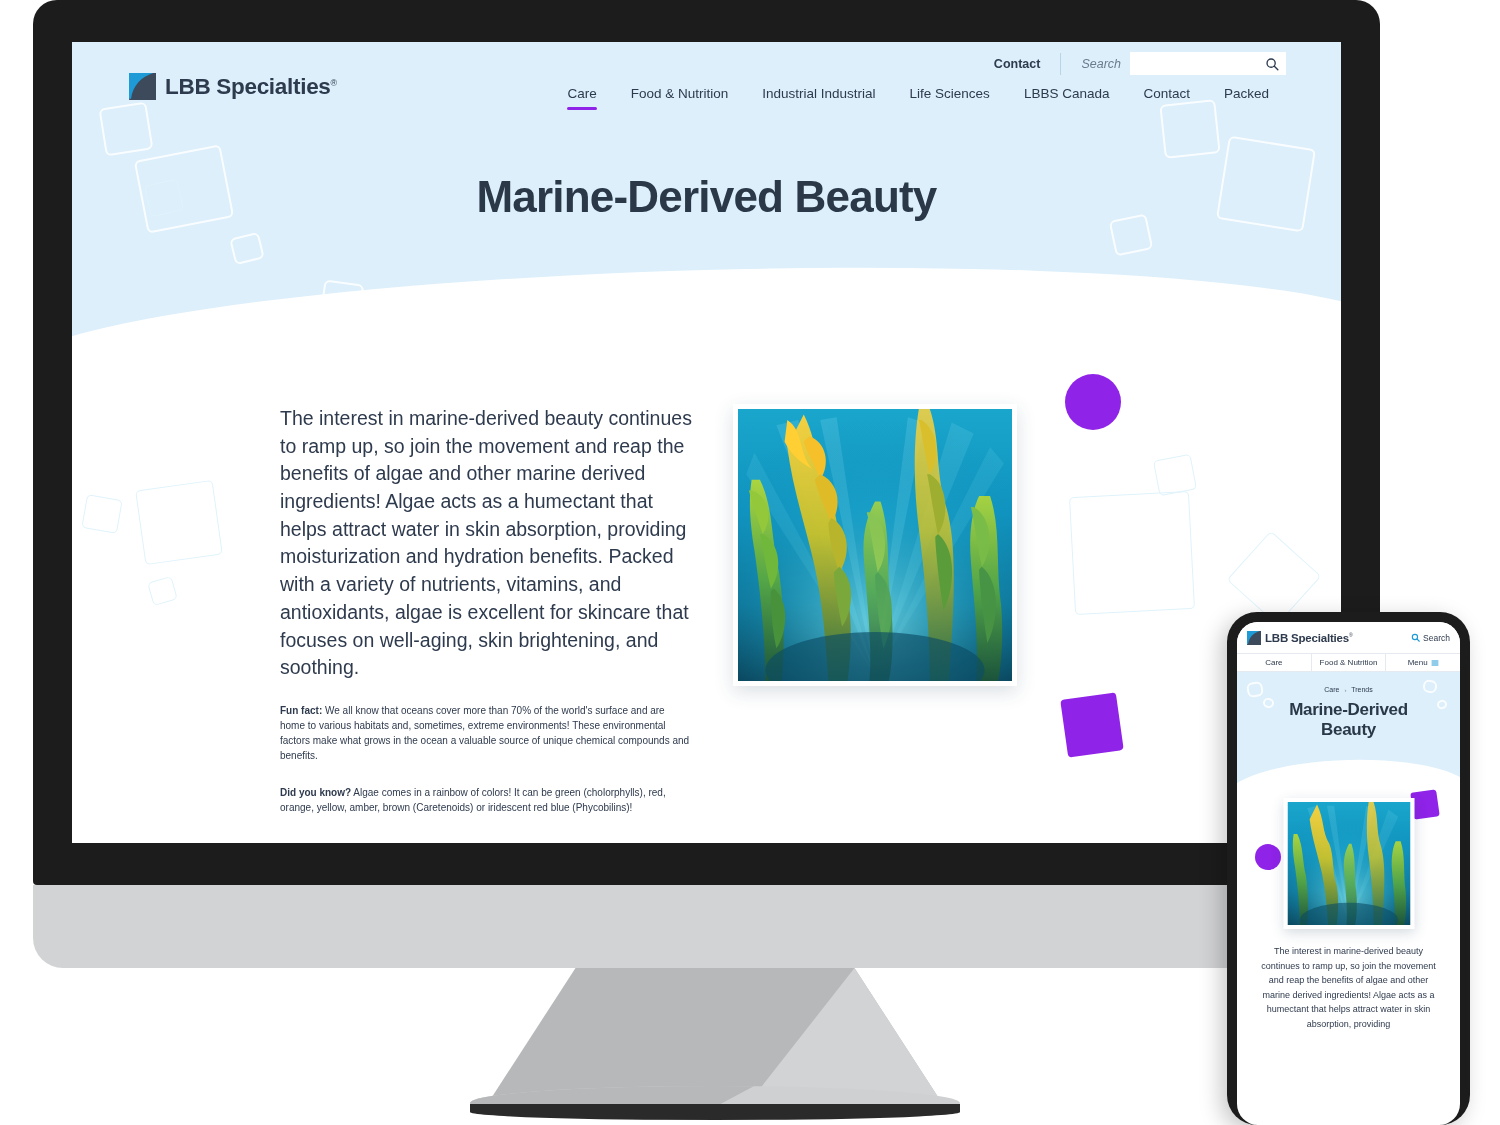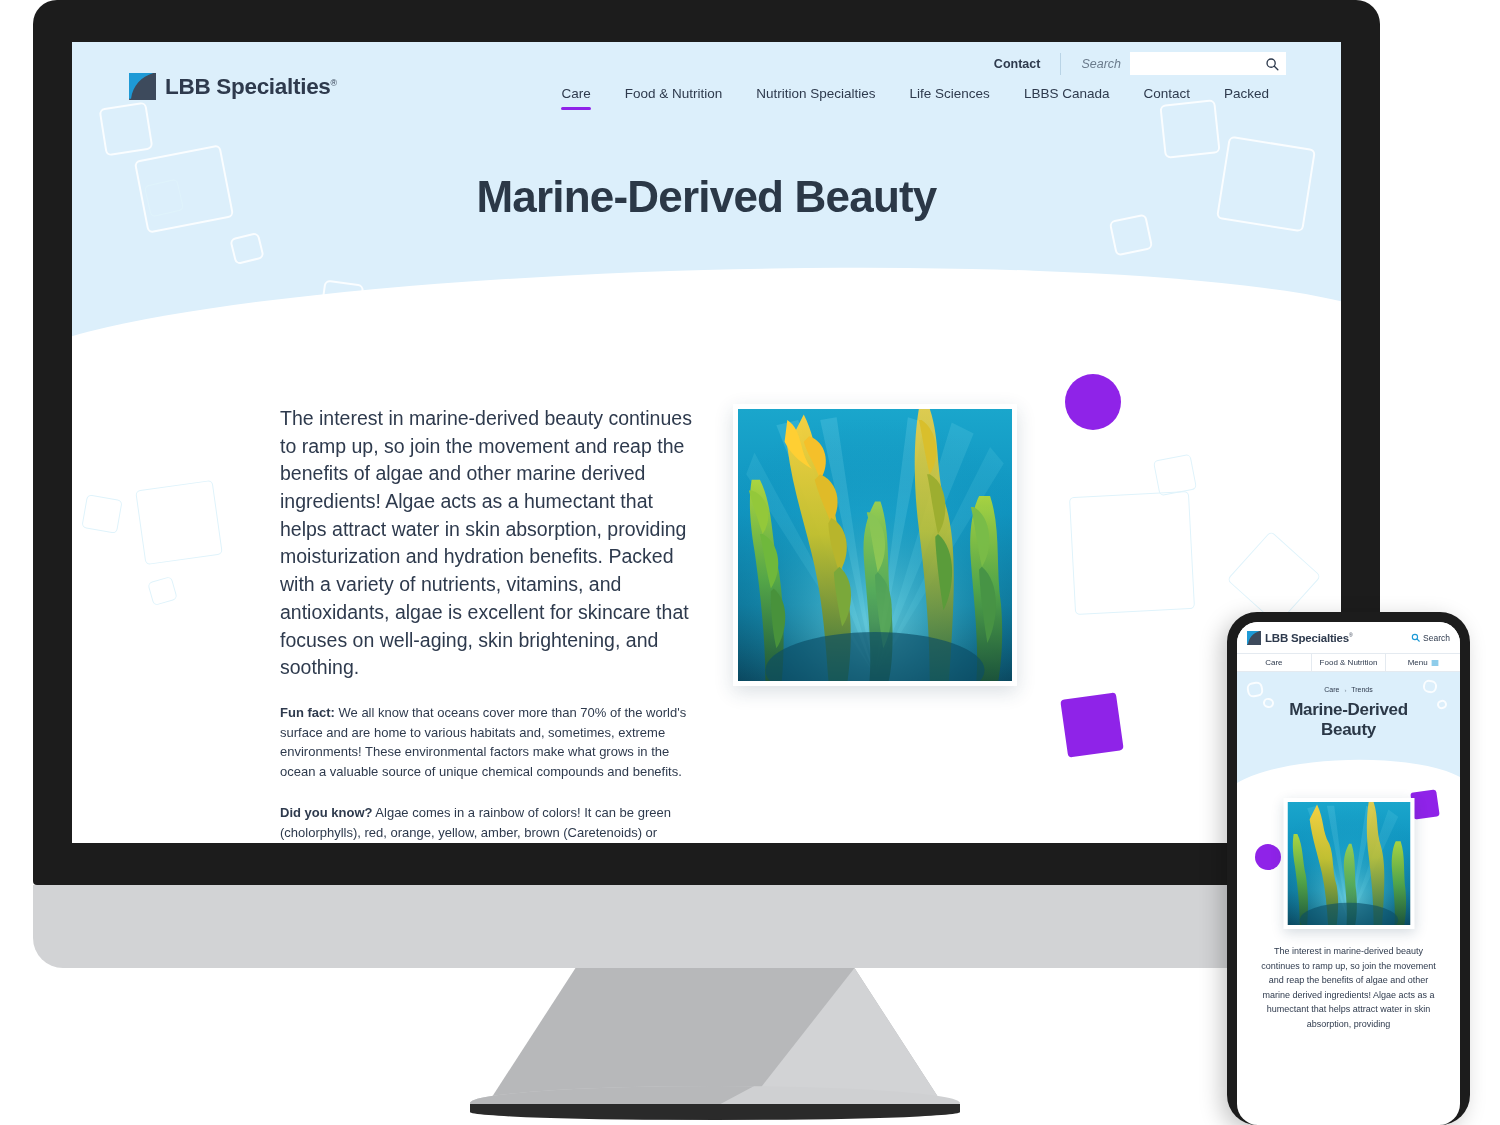--- a/index.html
+++ b/index.html
@@ -174,21 +174,21 @@
   .copy-col {
     position: absolute; left: 208px; top: 43px;
     width: 412px;
   }
   .copy-col p {
     color: #2e3a4d; margin-bottom: 21px;
   }
   .lead {
     font-size: 19.5px; line-height: 1.42;
   }
-  .body-p { font-size: 13px; line-height: 1.52; }
+  .body-p { font-size: 10px; line-height: 1.52; }
   .body-p b { font-weight: bold; }
 
   .media-col {
     position: absolute; left: 645px; top: 0px;
     width: 430px; height: 420px;
   }
   .photo-frame {
     position: absolute; left: 16px; top: 42px;
     width: 284px; height: 282px;
     background: #ffffff; padding: 5px;
@@ -357,21 +357,21 @@
         </button>
       </span>
     </div>
 
     <nav class="mainnav">
       <span class="navitem active">
         <span>Care</span>
         <span class="nav-underline"></span>
       </span>
       <span class="navitem">Food &amp; Nutrition</span>
-      <span class="navitem">Nutrition Specialties</span>
+      <span class="navitem">Industrial Industrial</span>
       <span class="navitem">Life Sciences</span>
       <span class="navitem">LBBS Canada</span>
       <span class="navitem">Contact</span>
       <span class="navitem">Packed</span>
     </nav>
   </div>
 
 
   <h1 class="page-title">Marine-Derived Beauty</h1>
 

